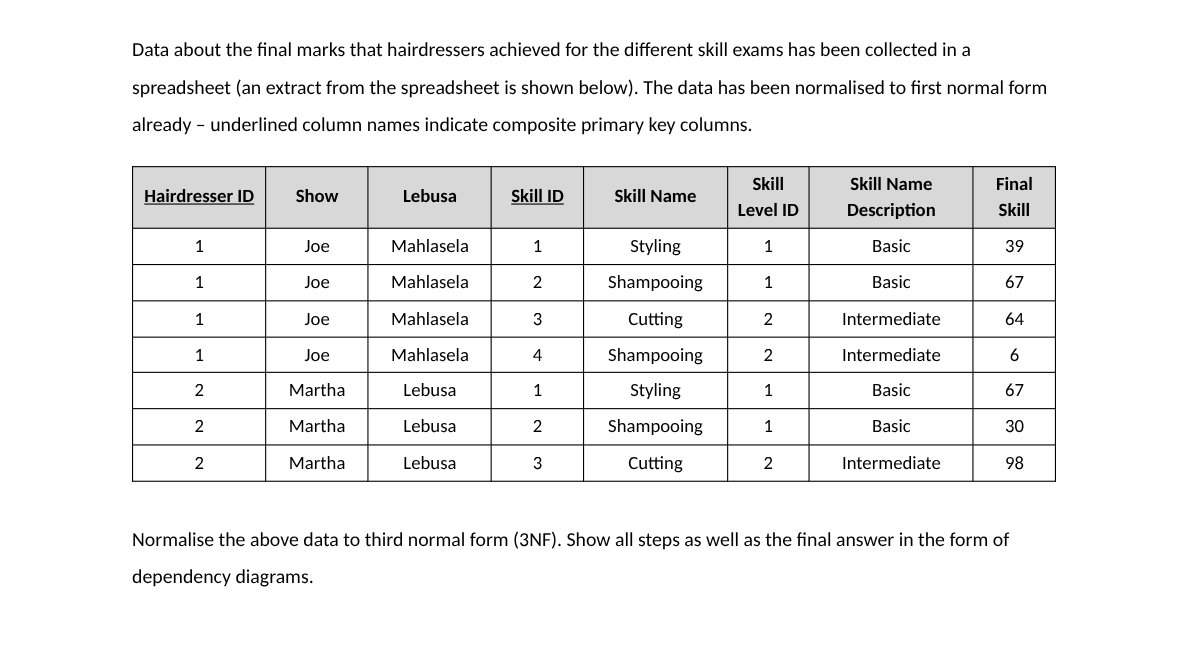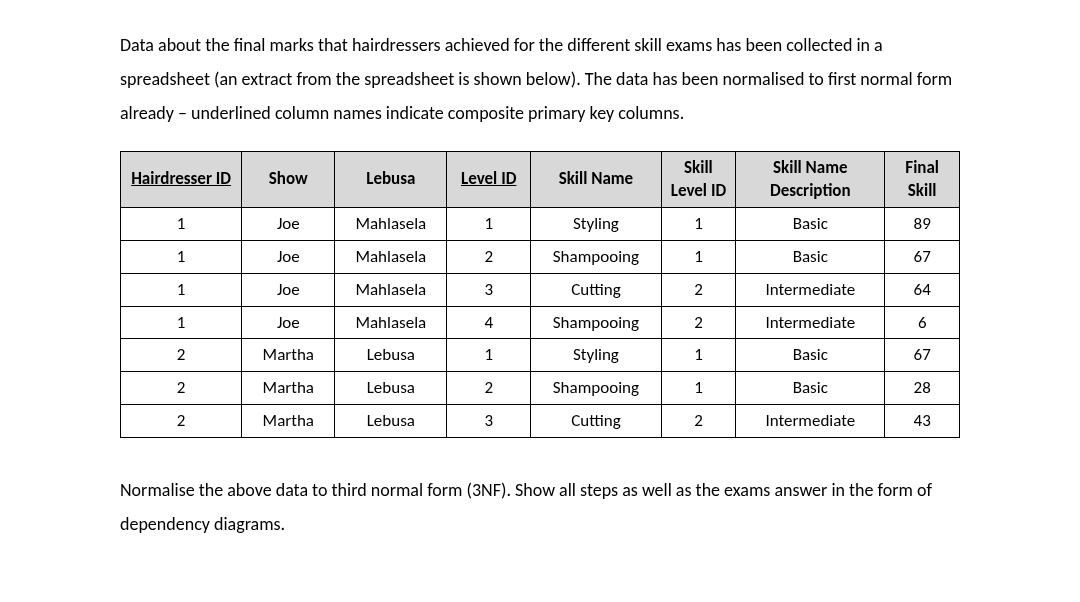--- a/index.html
+++ b/index.html
@@ -68,37 +68,37 @@
     <col class="c5">
       <col class="c6">
       <col class="c7">
       <col class="c8">
   </colgroup>
   <thead>
     <tr>
       <th><span class="underline">Hairdresser ID</span></th>
       <th><span>Show</span></th>
       <th><span>Lebusa</span></th>
-      <th><span class="underline">Level ID</span></th>
+      <th><span class="underline">Skill ID</span></th>
       <th><span>Skill Name</span></th>
       <th><span>Skill Level ID</span></th>
       <th><span>Skill Name Description</span></th>
       <th><span>Final Skill</span></th>
     </tr>
   </thead>
   <tbody>
     <tr>
       <td>1</td>
       <td>Joe</td>
       <td>Mahlasela</td>
       <td>1</td>
       <td>Styling</td>
       <td>1</td>
       <td>Basic</td>
-      <td>89</td>
+      <td>39</td>
     </tr>
     <tr>
       <td>1</td>
       <td>Joe</td>
       <td>Mahlasela</td>
       <td>2</td>
       <td>Shampooing</td>
       <td>1</td>
       <td>Basic</td>
       <td>67</td>
@@ -134,28 +134,28 @@
       <td>67</td>
     </tr>
     <tr>
       <td>2</td>
       <td>Martha</td>
       <td>Lebusa</td>
       <td>2</td>
       <td>Shampooing</td>
       <td>1</td>
       <td>Basic</td>
-      <td>28</td>
+      <td>30</td>
     </tr>
     <tr>
       <td>2</td>
       <td>Martha</td>
       <td>Lebusa</td>
       <td>3</td>
       <td>Cutting</td>
       <td>2</td>
       <td>Intermediate</td>
-      <td>43</td>
+      <td>98</td>
     </tr>
   </tbody>
 </table>
 
-<p class="outro-text">Normalise the above data to third normal form (3NF). Show all steps as well as the exams answer in the form of dependency diagrams.</p>
+<p class="outro-text">Normalise the above data to third normal form (3NF). Show all steps as well as the final answer in the form of dependency diagrams.</p>
 
 </body></html>

